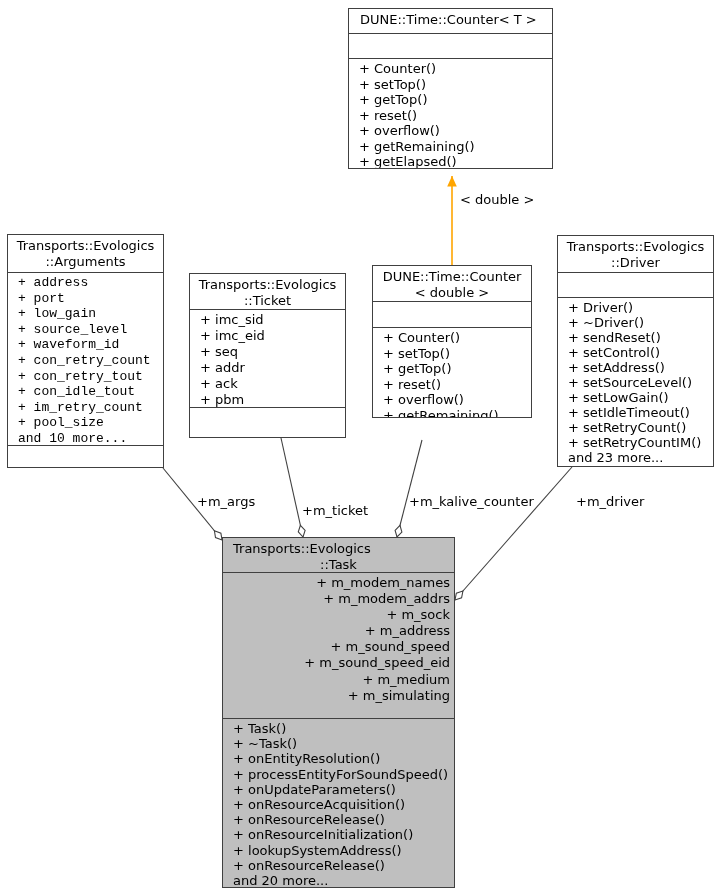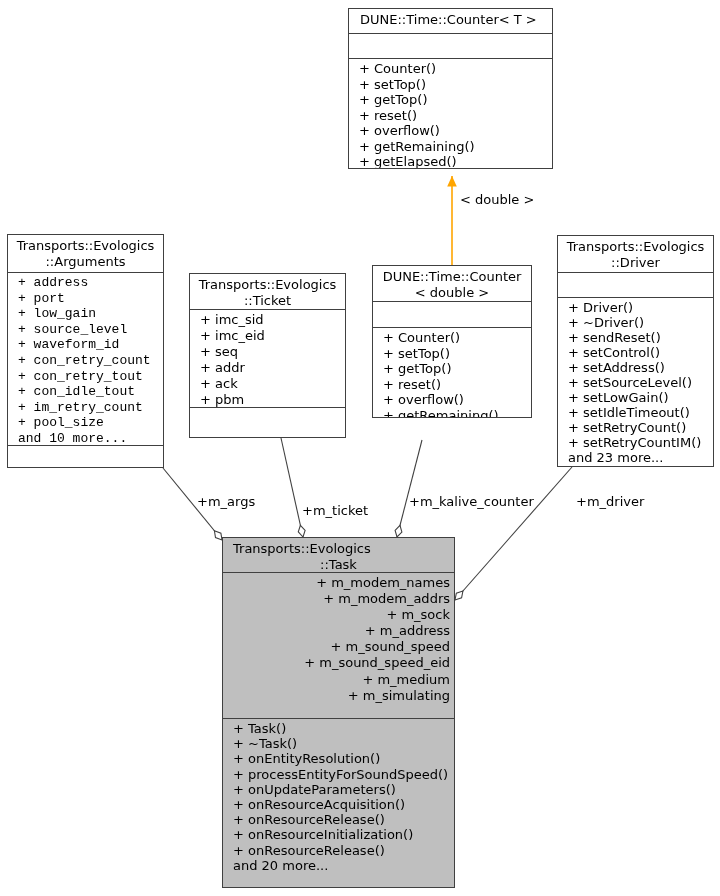--- a/index.html
+++ b/index.html
@@ -148,20 +148,21 @@
       </div>
     <div class="members grow methods">
         <div>+ Task()</div>
         <div>+ ~Task()</div>
         <div>+ onEntityResolution()</div>
         <div>+ processEntityForSoundSpeed()</div>
         <div>+ onUpdateParameters()</div>
         <div>+ onResourceAcquisition()</div>
         <div>+ onResourceRelease()</div>
         <div>+ onResourceInitialization()</div>
+        <div>+ lookupSystemAddress()</div>
         <div>+ onResourceRelease()</div>
         <div>and 20 more...</div>
       </div>
   </div>
 
   <svg id="edges" width="720" height="896" viewBox="0 0 720 896">
     <defs>
       <marker id="diamond" viewBox="0 0 14 9" refX="13" refY="4.5" markerWidth="14" markerHeight="9" orient="auto" markerUnits="userSpaceOnUse">
         <path d="M1,4.5 L7,1 L13,4.5 L7,8 Z" fill="#ffffff" stroke="#404040" stroke-width="1.1"></path>
       </marker>

